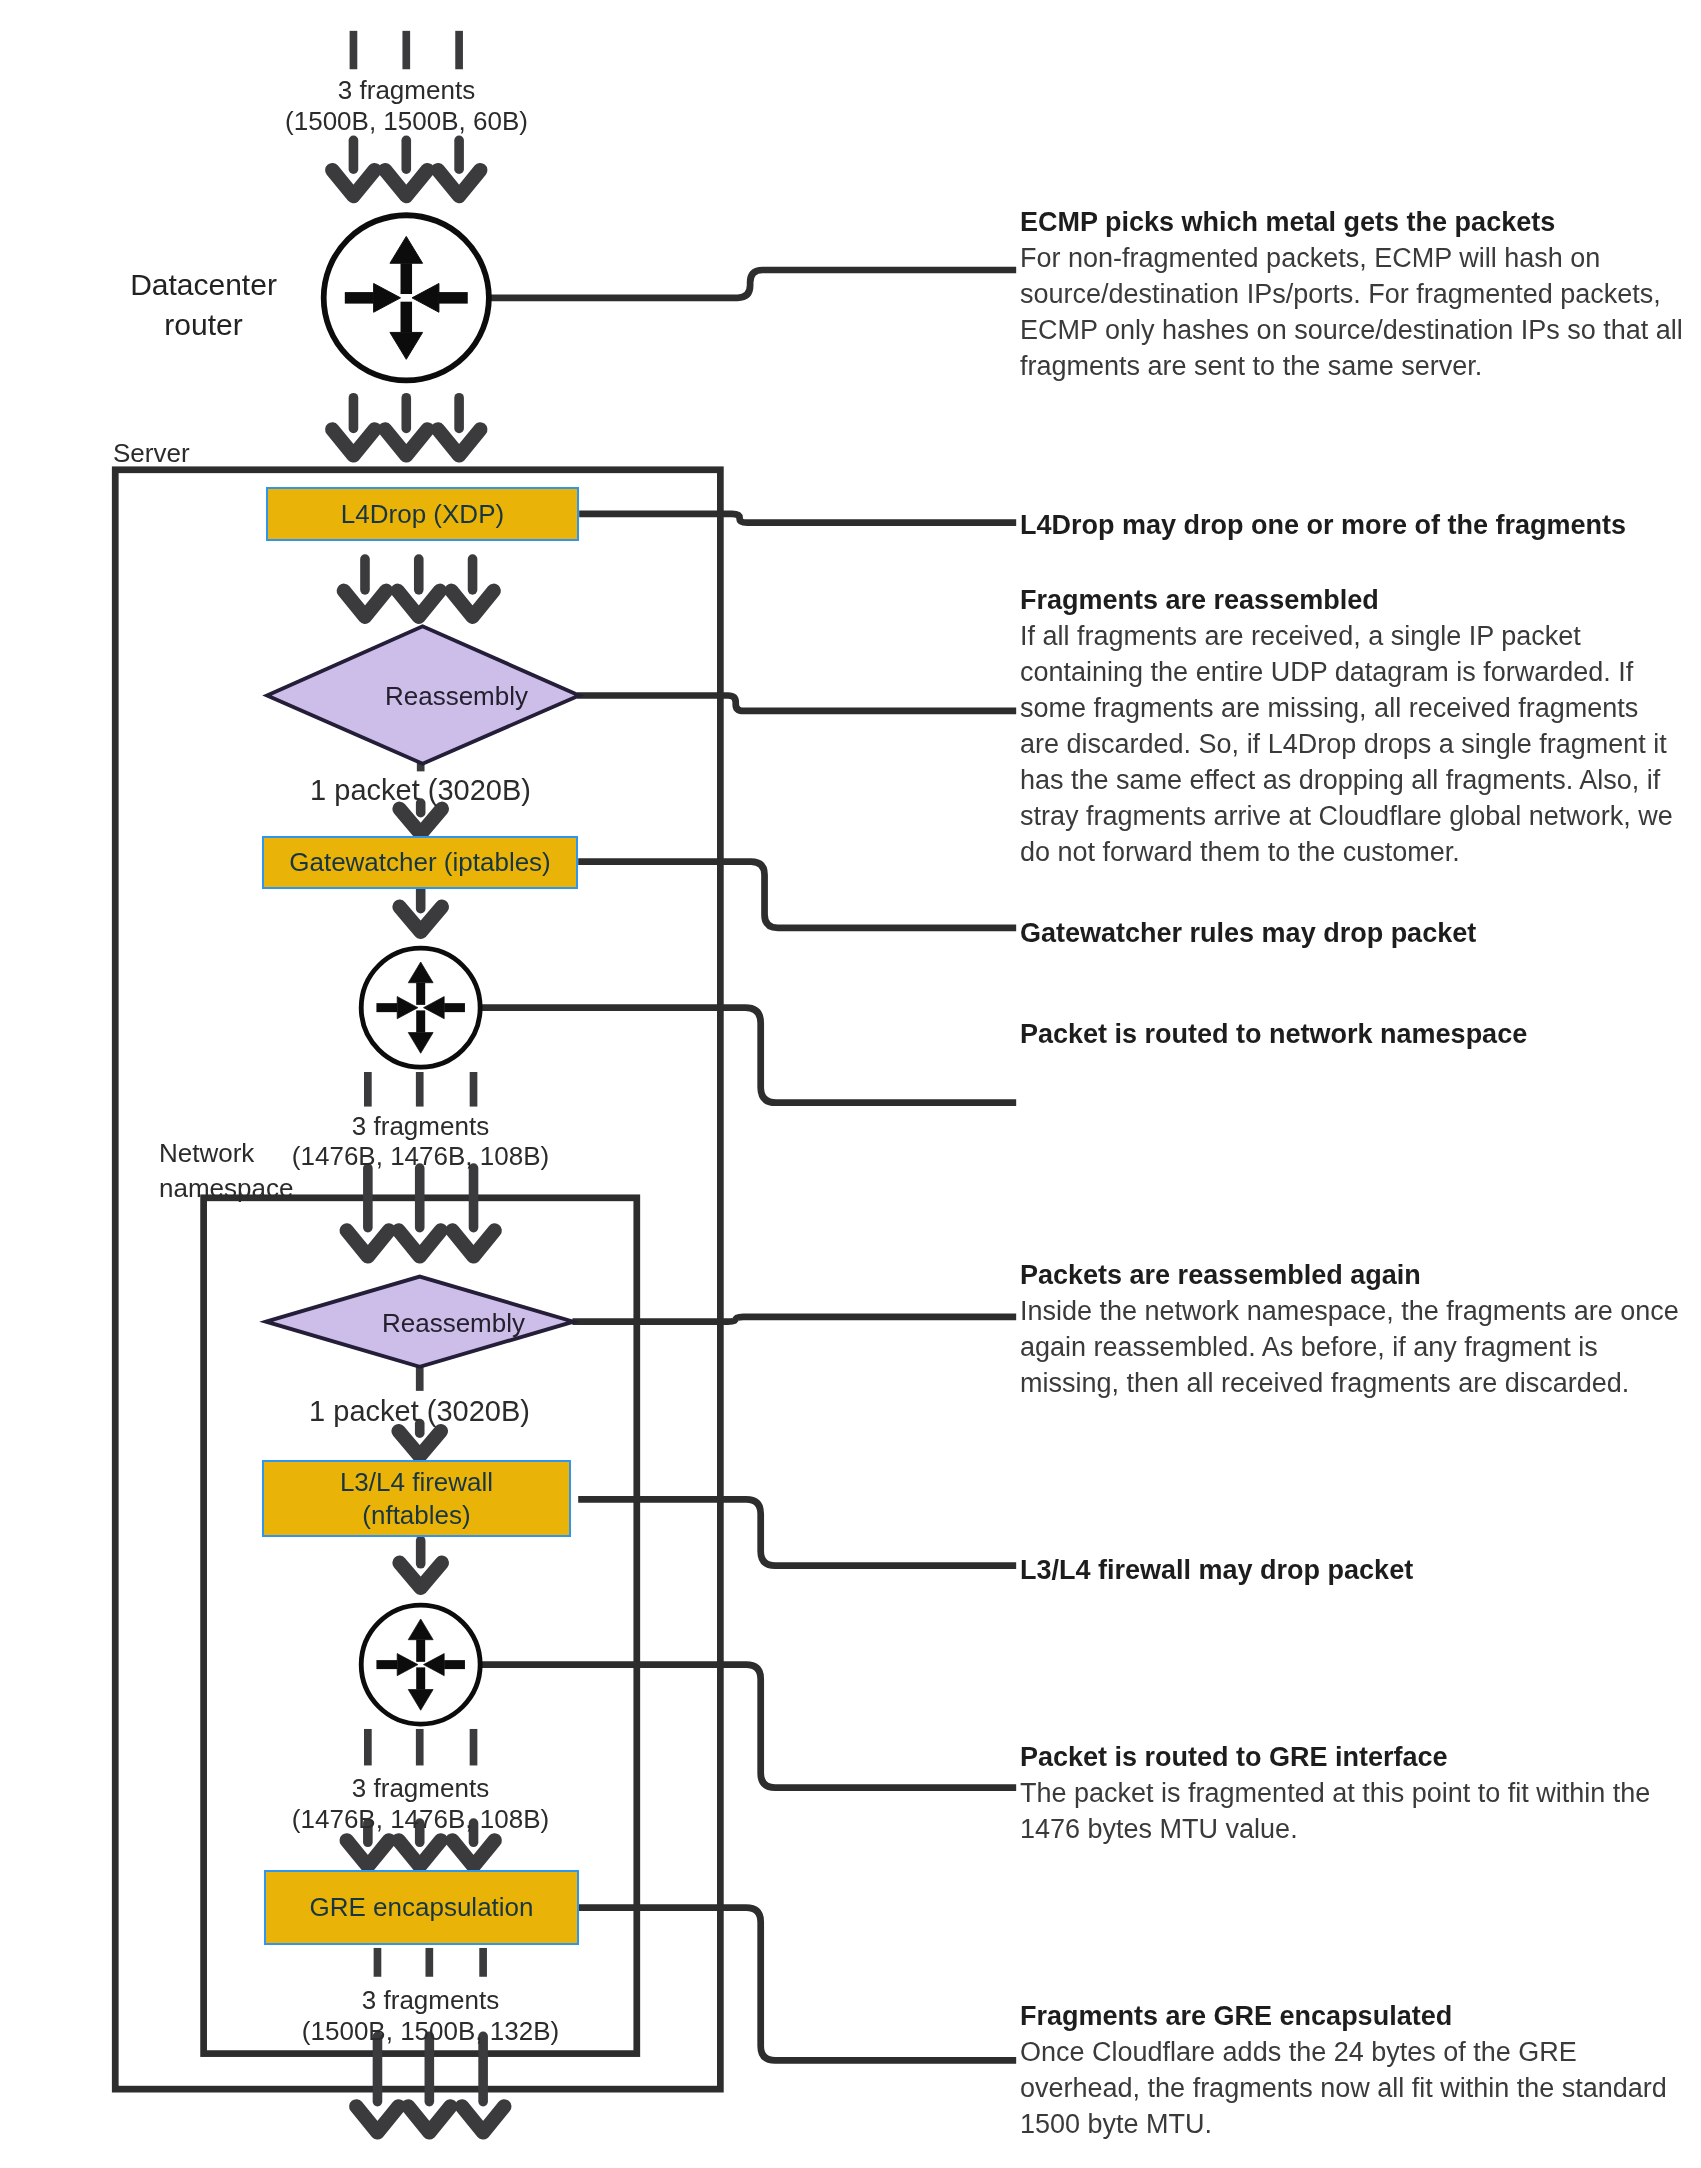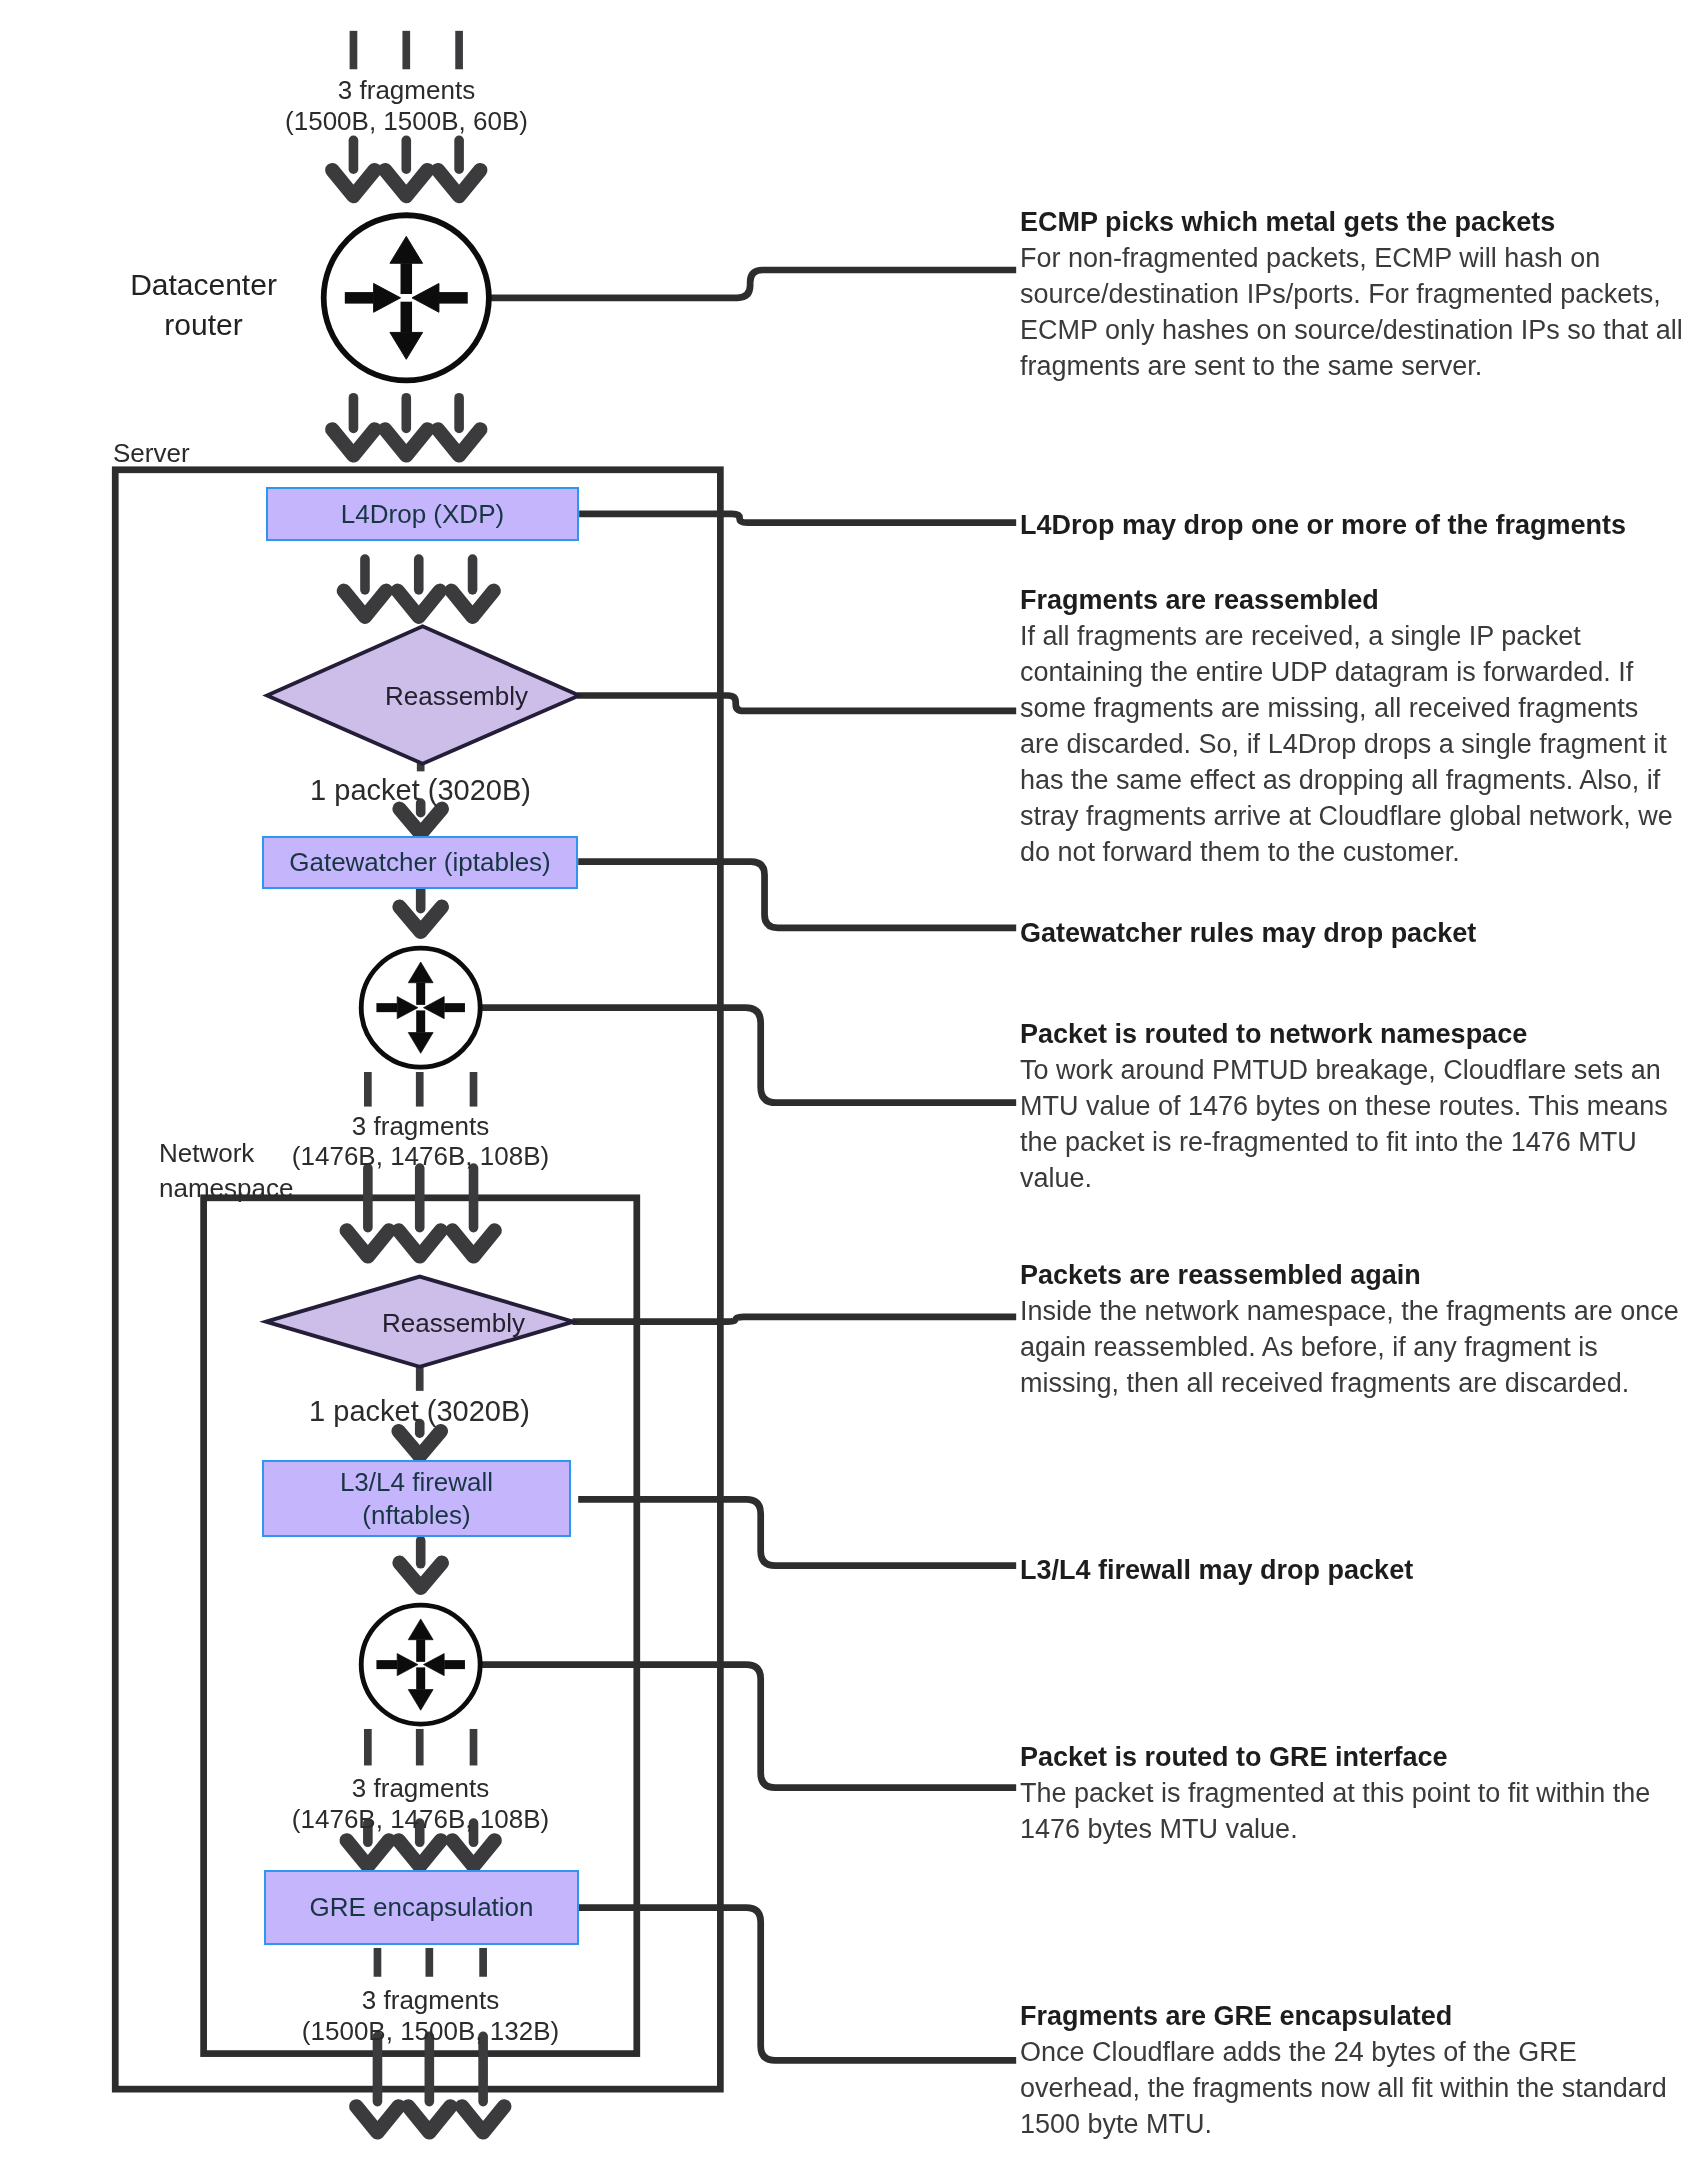--- a/index.html
+++ b/index.html
@@ -1,21 +1,21 @@
 <!DOCTYPE html>
 <html><head>
 <meta charset="utf-8">
 <style>
   html,body{margin:0;padding:0;background:#ffffff;}
   .canvas{position:relative;width:1701px;height:2168px;background:#ffffff;overflow:hidden;
           font-family:"Liberation Sans", sans-serif;color:#20242b;}
   .layer{position:absolute;left:0;top:0;width:1701px;height:2168px;}
   .abs{position:absolute;}
   .node-box{position:absolute;display:flex;align-items:center;justify-content:center;
-            background:#c4b5fd;border:2.9px solid #2f96f0;box-sizing:border-box;
+            background:#eab308;border:2.9px solid #2f96f0;box-sizing:border-box;
             font-size:26px;color:#173642;white-space:pre-line;text-align:center;line-height:33px;}
   .diamond-label{position:absolute;width:211px;text-align:right;font-size:26px;color:#24202e;}
   .frag-label{position:absolute;width:307px;text-align:center;font-size:26px;color:#2b2b2b;}
   .packet-label{position:absolute;width:307px;text-align:center;font-size:29px;color:#2b2b2b;}
   .zone-label{position:absolute;font-size:26px;color:#2b2b2b;}
   .router-label{position:absolute;width:231px;text-align:center;font-size:30px;line-height:40px;color:#222222;}
   .ann{position:absolute;left:1020px;width:672px;}
   .ann-title{font-weight:bold;font-size:27px;line-height:36px;color:#1d1d1d;}
   .ann-body{font-size:27px;line-height:36px;color:#3a3a3a;white-space:pre-line;}
   .ann-body:empty{display:none;}
@@ -228,24 +228,20 @@
 has the same effect as dropping all fragments. Also, if
 stray fragments arrive at Cloudflare global network, we
 do not forward them to the customer.</div>
   </div>
   <div class="ann" style="top:915px;">
     <div class="ann-title">Gatewatcher rules may drop packet</div>
 
   </div>
   <div class="ann" style="top:1016px;">
     <div class="ann-title">Packet is routed to network namespace</div>
-    <div class="ann-body">To work around PMTUD breakage, Cloudflare sets an
-MTU value of 1476 bytes on these routes. This means
-the packet is re-fragmented to fit into the 1476 MTU
-value.</div>
   </div>
   <div class="ann" style="top:1257px;">
     <div class="ann-title">Packets are reassembled again</div>
     <div class="ann-body">Inside the network namespace, the fragments are once
 again reassembled. As before, if any fragment is
 missing, then all received fragments are discarded.</div>
   </div>
   <div class="ann" style="top:1552px;">
     <div class="ann-title">L3/L4 firewall may drop packet</div>
 

